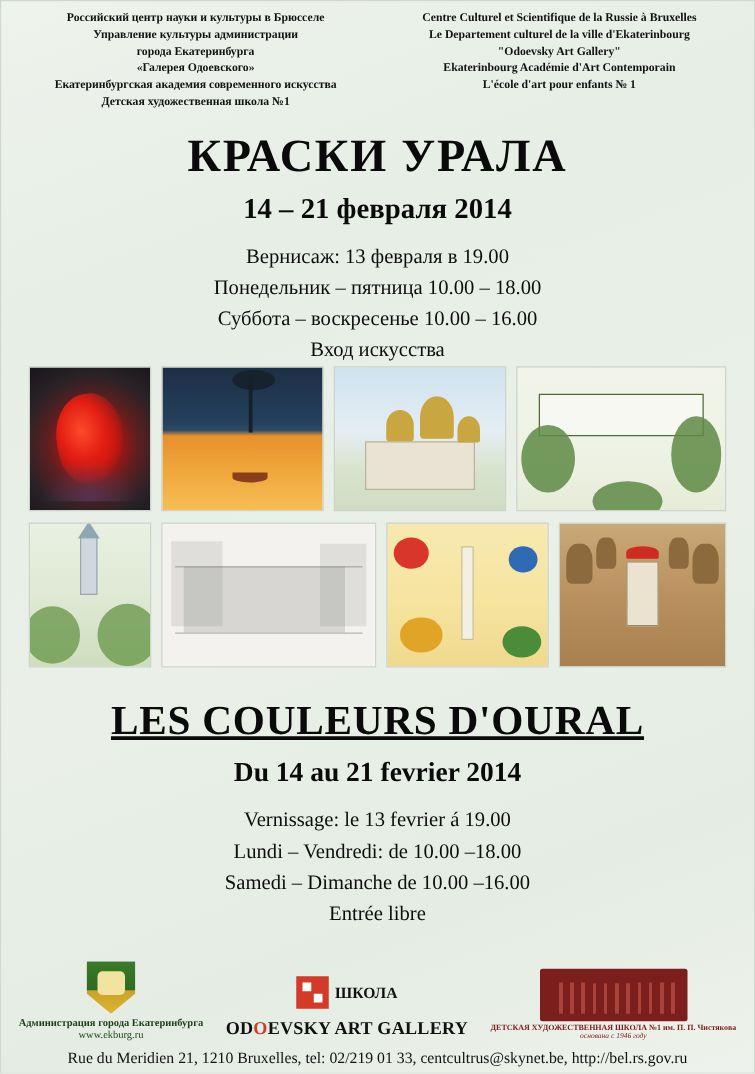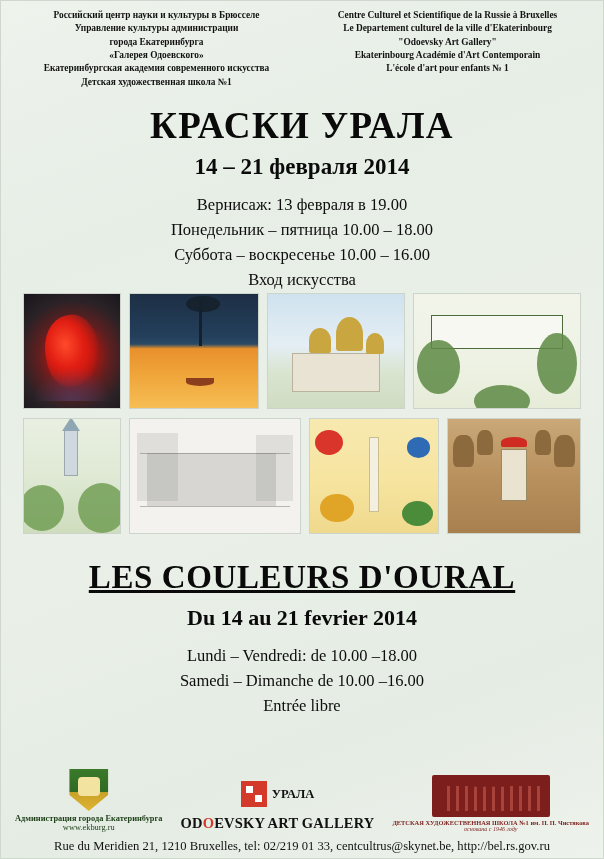--- a/index.html
+++ b/index.html
@@ -347,37 +347,38 @@
         <div class="vase" style="left:22%;top:10%;width:12%;height:22%;"></div>
         <div class="vase" style="right:22%;top:10%;width:12%;height:22%;"></div>
       </div>
     </div>
   </div>
 
   <div style="position:absolute;left:0;right:0;top:540px;">
     <div class="title-fr">LES COULEURS D'OURAL</div>
     <div class="dates-fr">Du 14 au 21 fevrier 2014</div>
     <div class="info-fr">
+      <div>Vernissage: le 13 fevrier á 19.00</div>
       <div>Lundi – Vendredi: de 10.00 –18.00</div>
       <div>Samedi – Dimanche de 10.00 –16.00</div>
       <div>Entrée libre</div>
     </div>
   </div>
 
   <div class="logos">
     <div class="logo logo-ekb">
       <div class="crest"></div>
       <div class="t1">Администрация города Екатеринбурга</div>
       <div class="t2">www.ekburg.ru</div>
     </div>
 
     <div class="logo logo-easi">
       <div class="mark">
         <div class="sq"></div>
-        <div class="lbl">УРАЛА</div>
+        <div class="lbl">ШКОЛА</div>
       </div>
       <div class="gal"><span>OD</span><span class="d">O</span><span>EVSKY ART GALLERY</span></div>
     </div>
 
     <div class="logo logo-school">
       <div class="bld"></div>
       <div class="t1">ДЕТСКАЯ ХУДОЖЕСТВЕННАЯ ШКОЛА №1 им. П. П. Чистякова</div>
       <div class="t2">основана с 1946 году</div>
     </div>
   </div>

